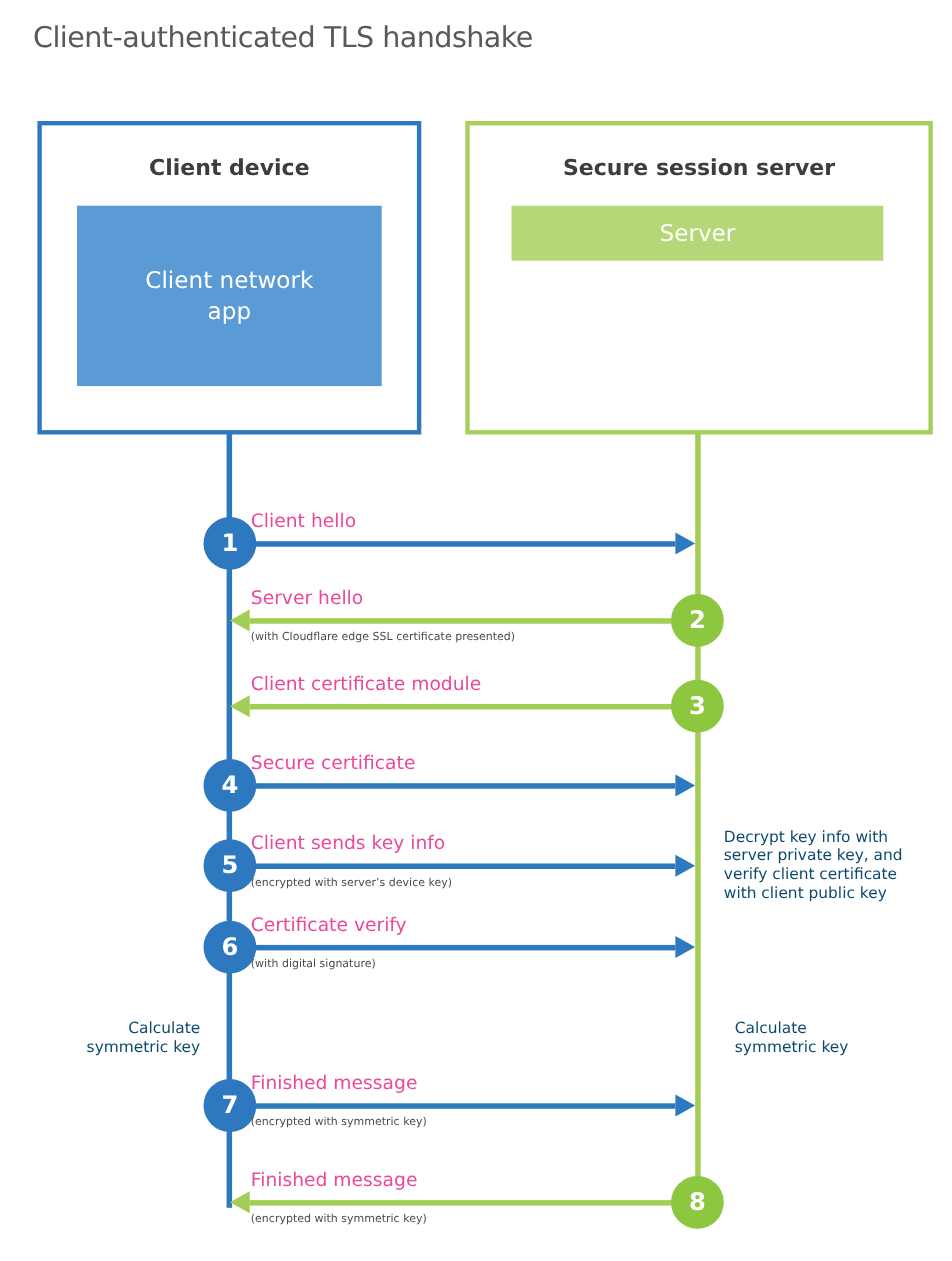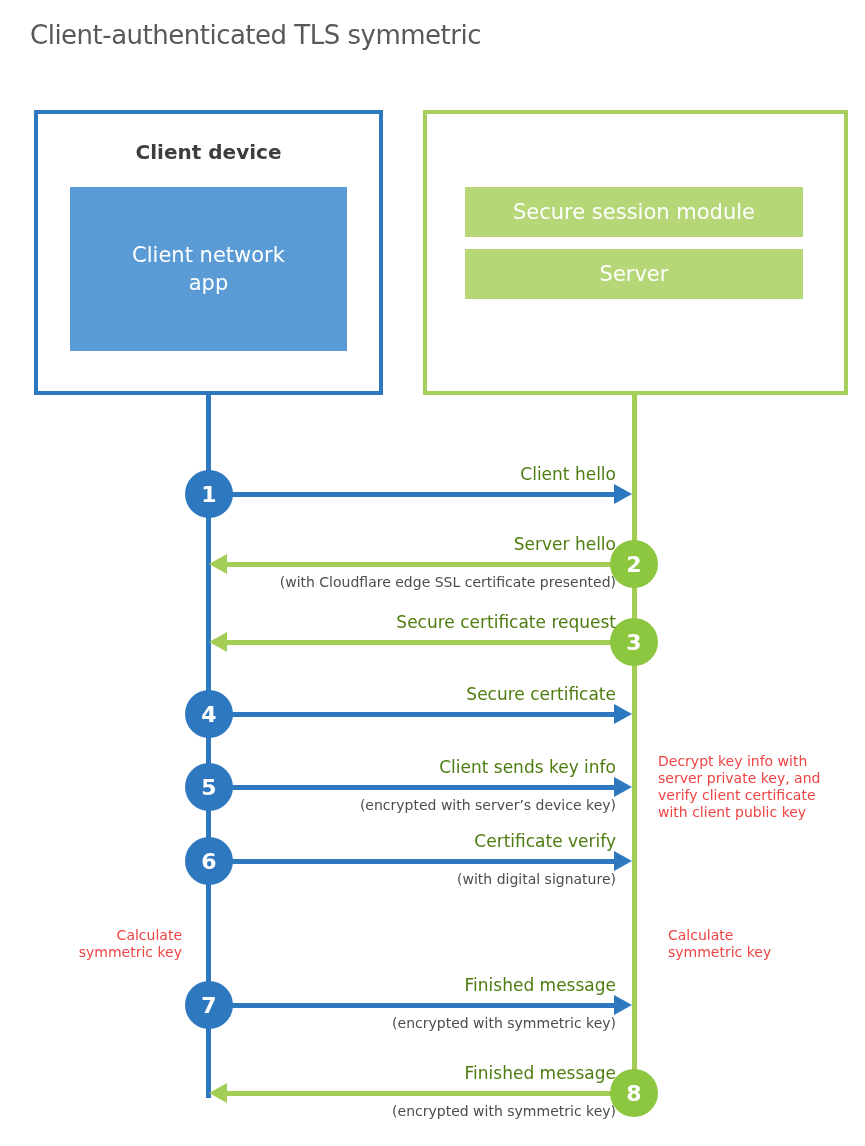--- a/index.html
+++ b/index.html
@@ -47,50 +47,50 @@
   .head-right{left:614px;border-left:18px solid #2e78bf;}
   .head-left{left:209px;border-right:18px solid #a3cd55;}
   .circle{
     position:absolute;top:-24px;width:48px;height:48px;border-radius:50%;
     display:flex;align-items:center;justify-content:center;
     color:#ffffff;font-size:22px;font-weight:bold;
   }
   .circle.on-client{left:185px;background:#2e78bf;}
   .circle.on-server{left:610px;background:#8dc63f;}
   .arrow-label{
-    position:absolute;left:228px;width:388px;top:-30px;text-align:right;
-    font-size:17px;color:#4d7c0f;
+    position:absolute;left:228px;width:388px;top:-30px;text-align:left;
+    font-size:17px;color:#ec4899;
   }
   .arrow-sub{
-    position:absolute;left:228px;width:388px;top:10px;text-align:right;
-    font-size:14px;color:#4c4c4c;
+    position:absolute;left:228px;width:388px;top:10px;text-align:left;
+    font-size:10px;color:#4c4c4c;
   }
   
-  .note{position:absolute;font-size:14px;line-height:17px;color:#ef4444;}
+  .note{position:absolute;font-size:14px;line-height:17px;color:#0c4a6e;}
   .note-decrypt{left:658px;top:753px;width:175px;text-align:left;}
   .note-calc-left{left:72px;top:927px;width:110px;text-align:right;}
   .note-calc-right{left:668px;top:927px;width:120px;text-align:left;}
 </style>
 </head>
 <body>
 
 <div class="canvas">
 
-  <div class="page-title">Client-authenticated TLS symmetric</div>
+  <div class="page-title">Client-authenticated TLS handshake</div>
 
   <div class="actor-box client-box">
     <div class="actor-title">Client device</div>
     <div class="client-app">
       <span>Client network app</span>
     </div>
   </div>
 
   <div class="actor-box server-box">
+    <div class="actor-title">Secure session server</div>
     <div class="server-modules">
-      <div class="server-module">Secure session module</div>
       <div class="server-module">Server</div>
     </div>
   </div>
 
   <div class="lifeline blue"></div>
   <div class="lifeline green"></div>
 
   <div class="step" style="top:494px">
     <div class="h-line line-right blue-bg"></div>
     <div class="arrow-head head-right"></div>
@@ -103,21 +103,21 @@
     <div class="arrow-head head-left"></div>
     <div class="circle on-server">2</div>
     <div class="arrow-label">Server hello</div>
     <div class="arrow-sub">(with Cloudflare edge SSL certificate presented)</div>
   </div>
 
   <div class="step" style="top:642px">
     <div class="h-line line-left green-bg"></div>
     <div class="arrow-head head-left"></div>
     <div class="circle on-server">3</div>
-    <div class="arrow-label">Secure certificate request</div>
+    <div class="arrow-label">Client certificate module</div>
   </div>
 
   <div class="step" style="top:714px">
     <div class="h-line line-right blue-bg"></div>
     <div class="arrow-head head-right"></div>
     <div class="circle on-client">4</div>
     <div class="arrow-label">Secure certificate</div>
   </div>
 
   <div class="step" style="top:787px">

